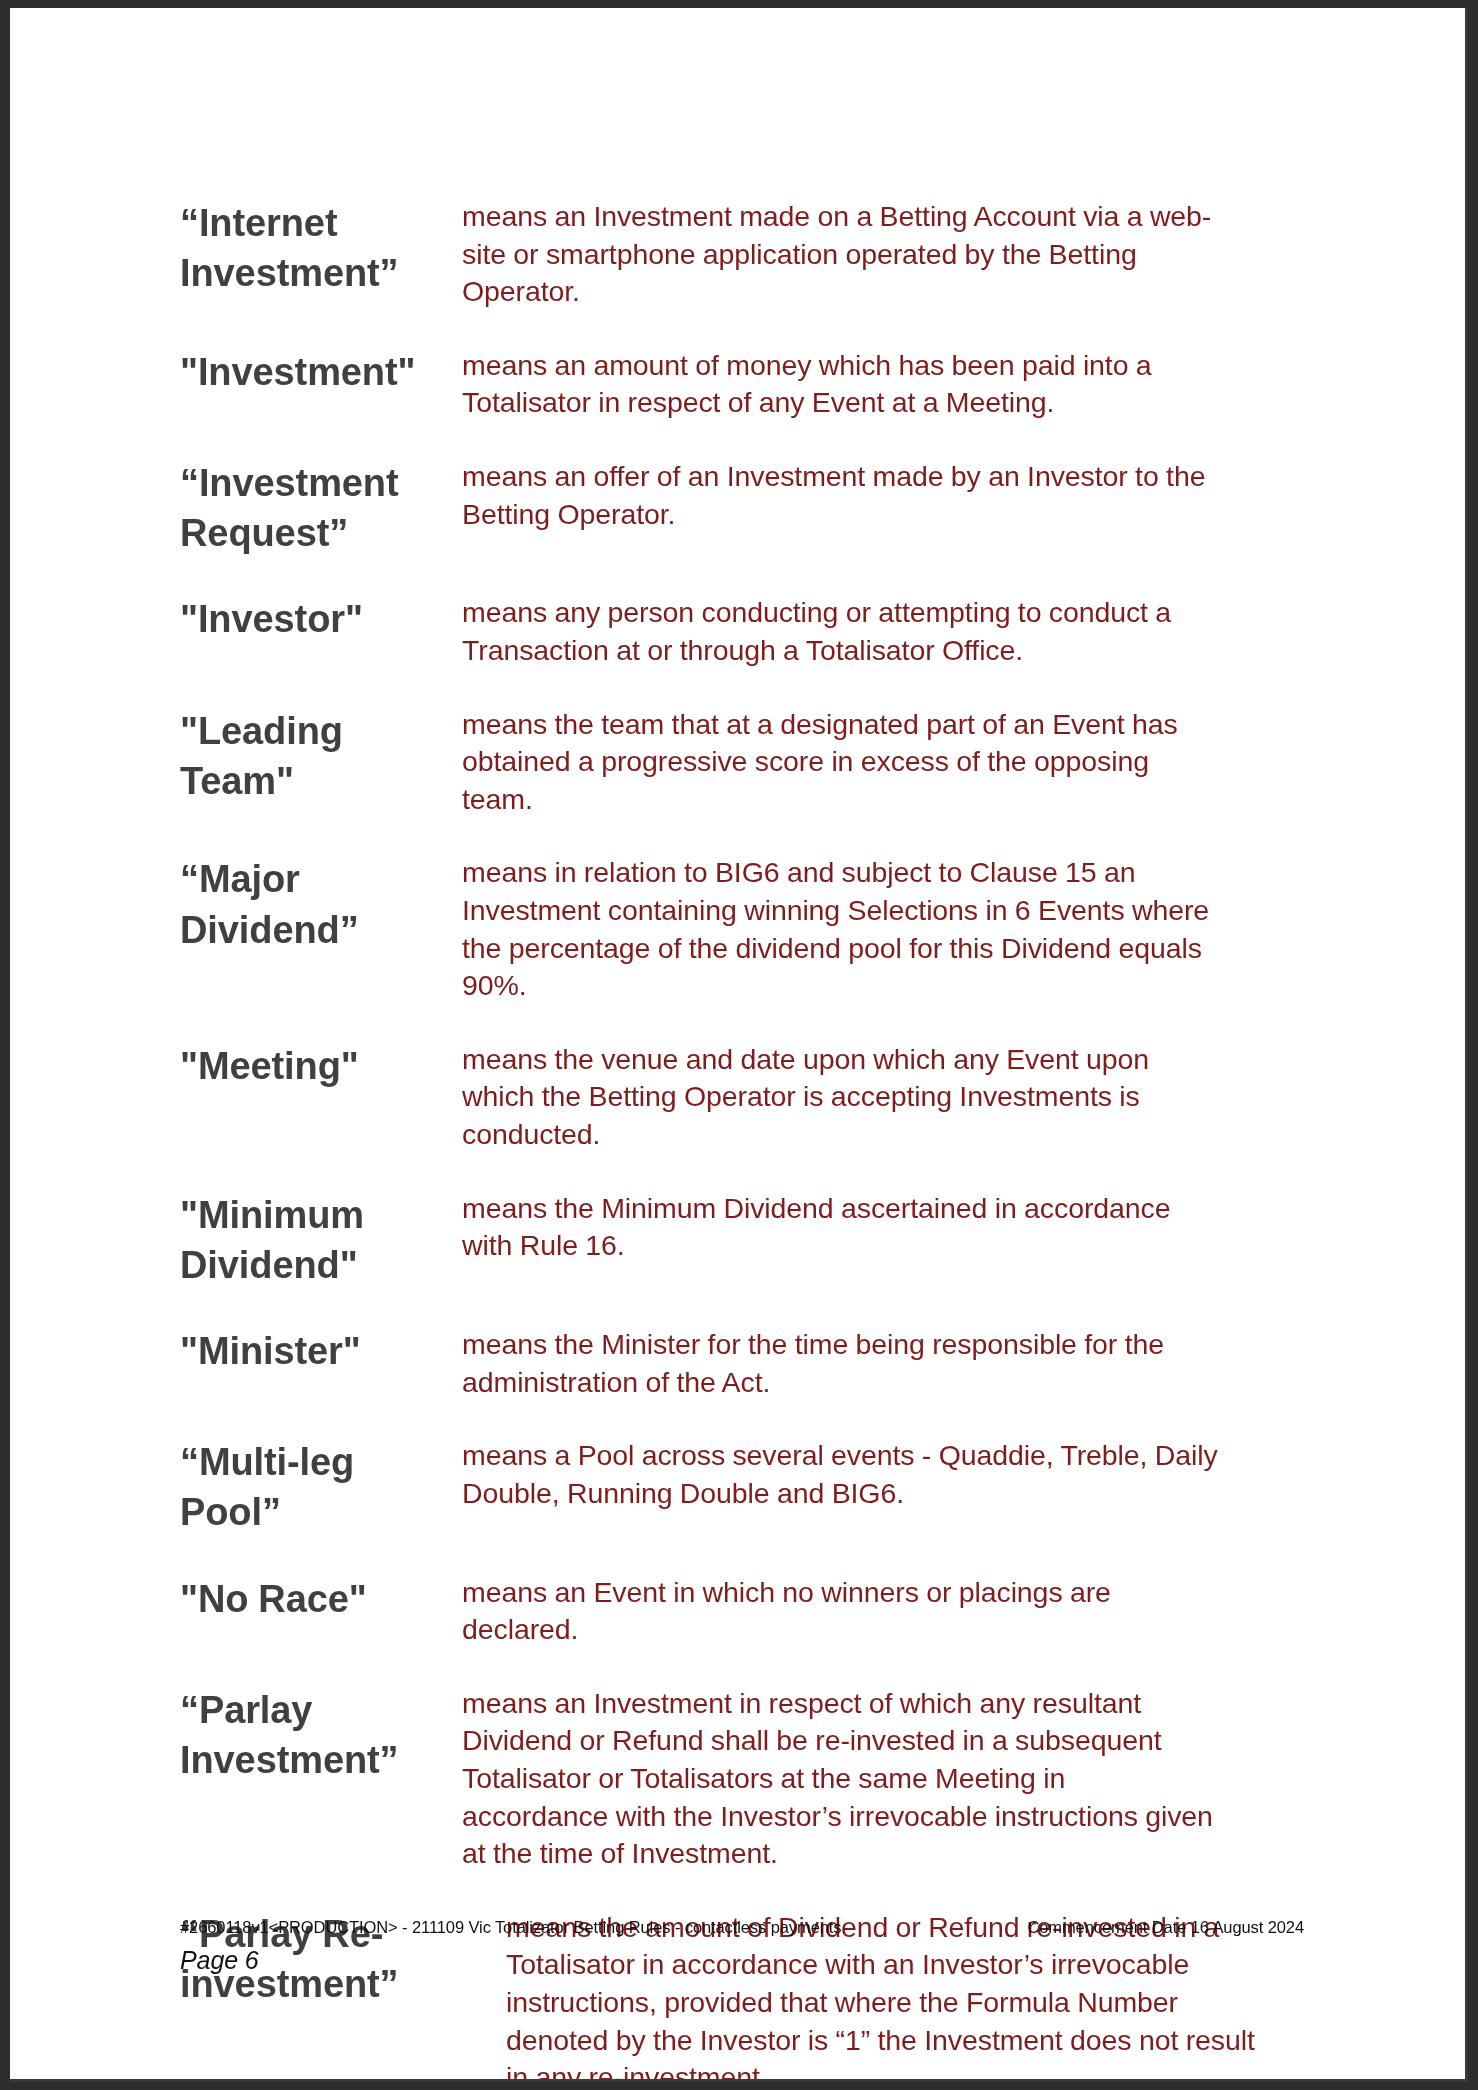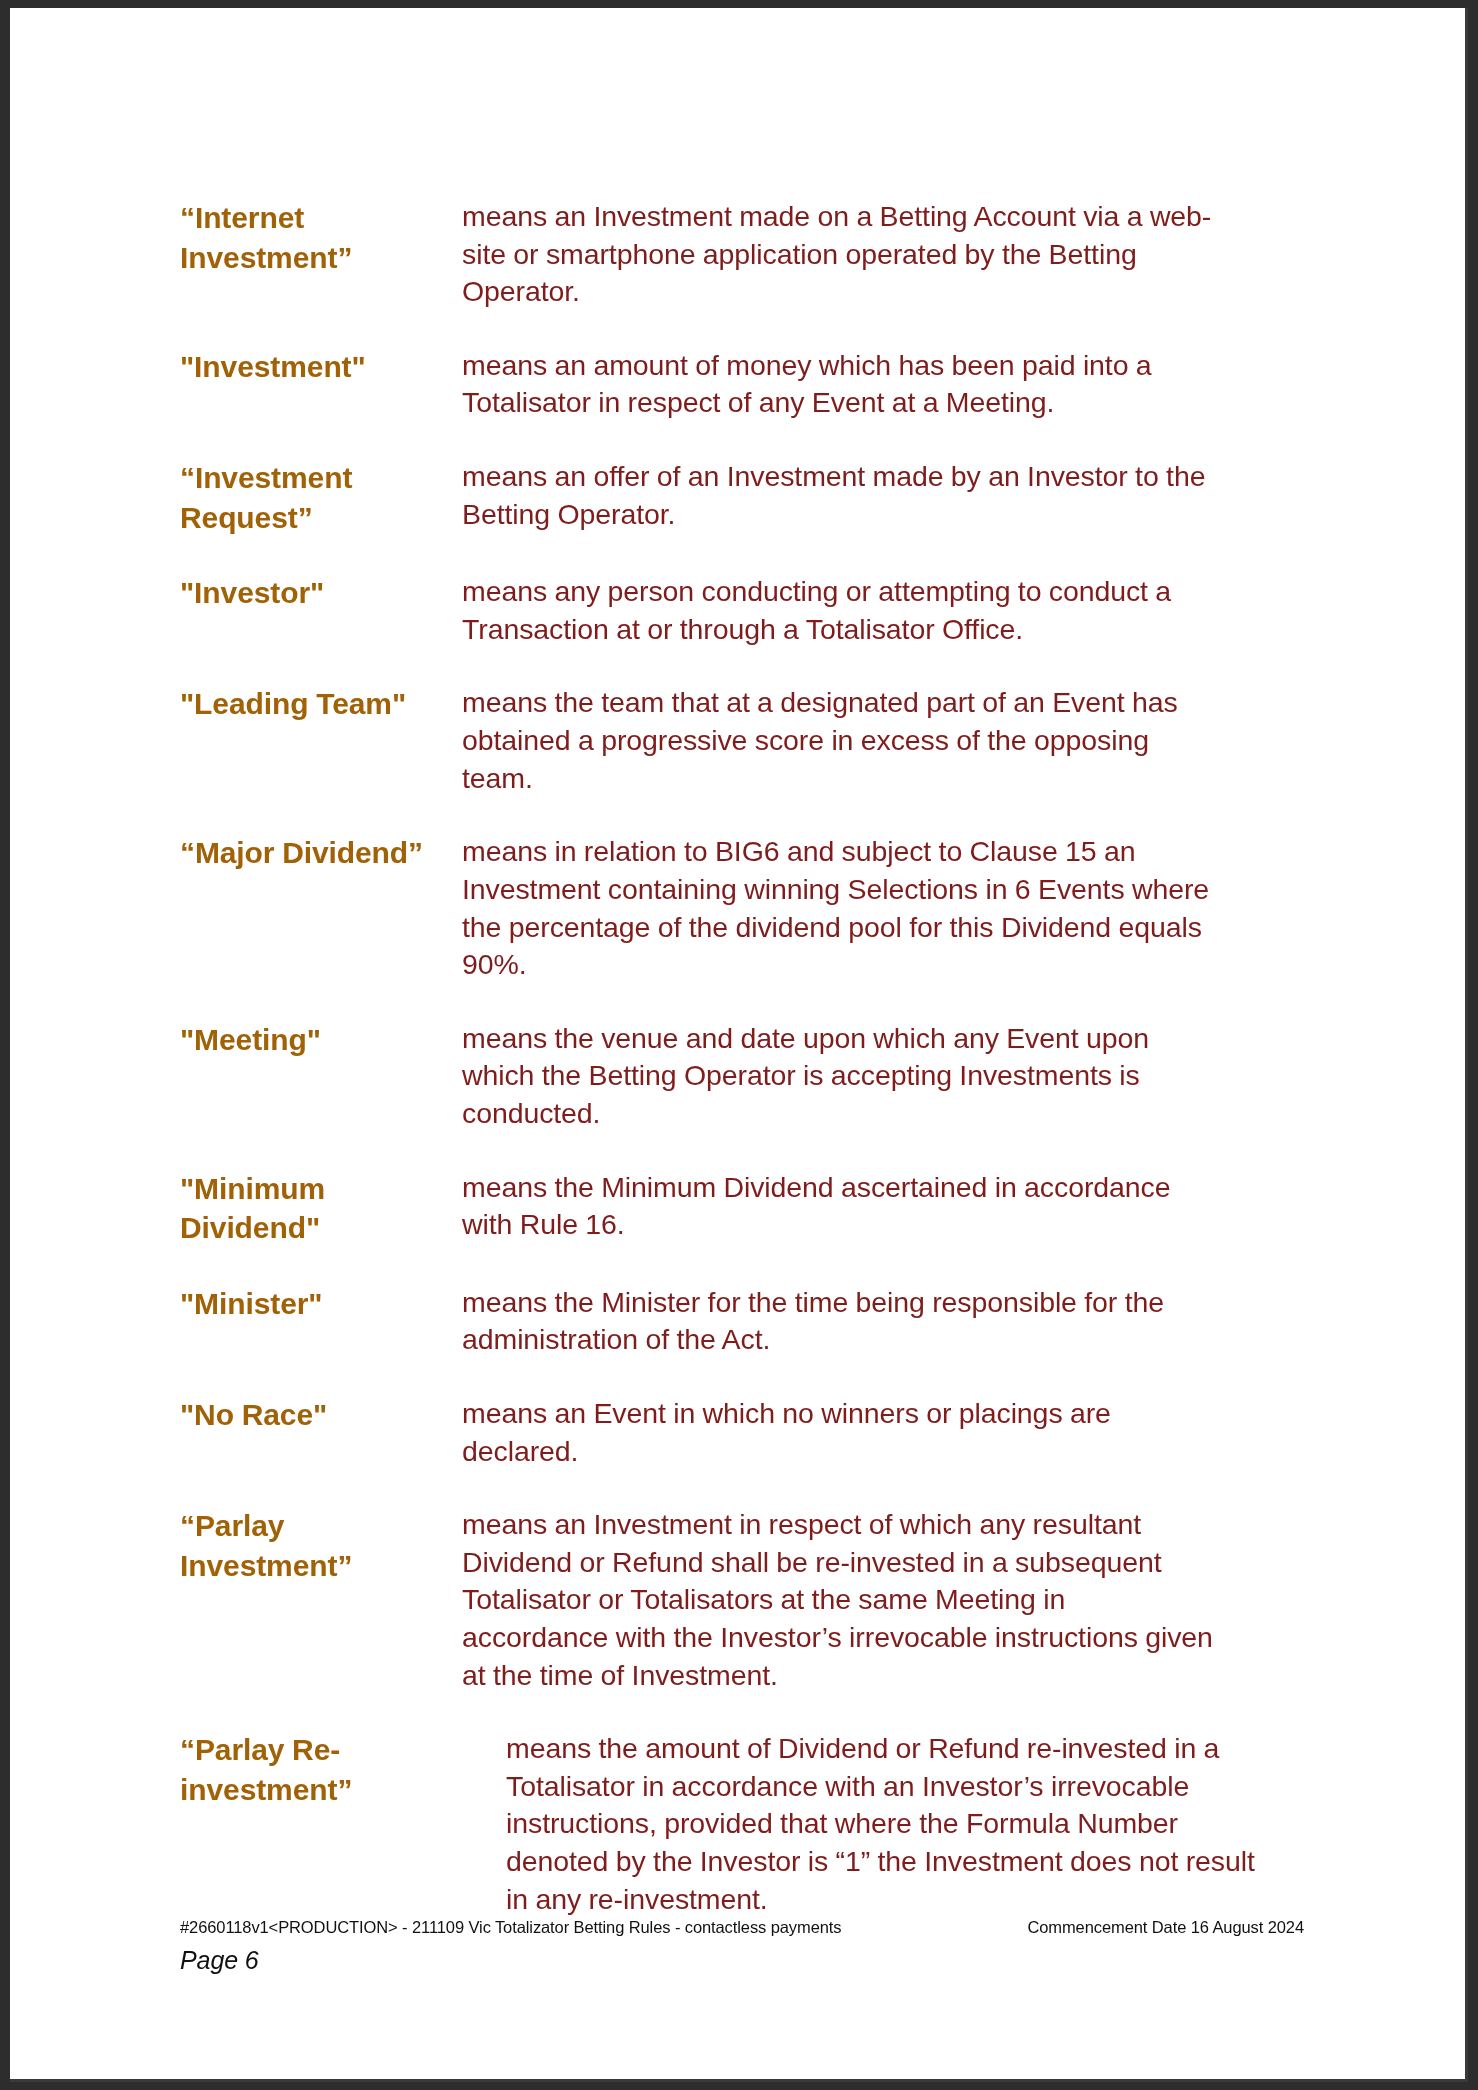--- a/index.html
+++ b/index.html
@@ -49,23 +49,23 @@
     display: flex;
     align-items: flex-start;
     margin-bottom: 36px;
   }
   .def-row:last-of-type { margin-bottom: 0; gap: 44px; }
 
   .def-term {
     flex: 0 0 282px;
     width: 282px;
     font-weight: bold;
-    font-size: 30px;
+    font-size: 38px;
     line-height: 1.32;
-    color: #a16207;
+    color: #404040;
     letter-spacing: -0.1px;
     word-spacing: -0.5px;
   }
 
   .def-text {
     flex: 1 1 auto;
     font-size: 28.5px;
     line-height: 1.32;
     color: #7f1d1d;
     letter-spacing: -0.1px;
@@ -154,20 +154,25 @@
         <div class="def-row">
           <div class="def-term">"Minimum
 Dividend"</div>
           <div class="def-text">means the Minimum Dividend ascertained in accordance
 with Rule 16.</div>
         </div>
         <div class="def-row">
           <div class="def-term">"Minister"</div>
           <div class="def-text">means the Minister for the time being responsible for the
 administration of the Act.</div>
+        </div>
+        <div class="def-row">
+          <div class="def-term">“Multi-leg Pool”</div>
+          <div class="def-text">means a Pool across several events - Quaddie, Treble, Daily
+Double, Running Double and BIG6.</div>
         </div>
         <div class="def-row">
           <div class="def-term">"No Race"</div>
           <div class="def-text">means an Event in which no winners or placings are
 declared.</div>
         </div>
         <div class="def-row">
           <div class="def-term">“Parlay Investment”</div>
           <div class="def-text">means an Investment in respect of which any resultant
 Dividend or Refund shall be re-invested in a subsequent

